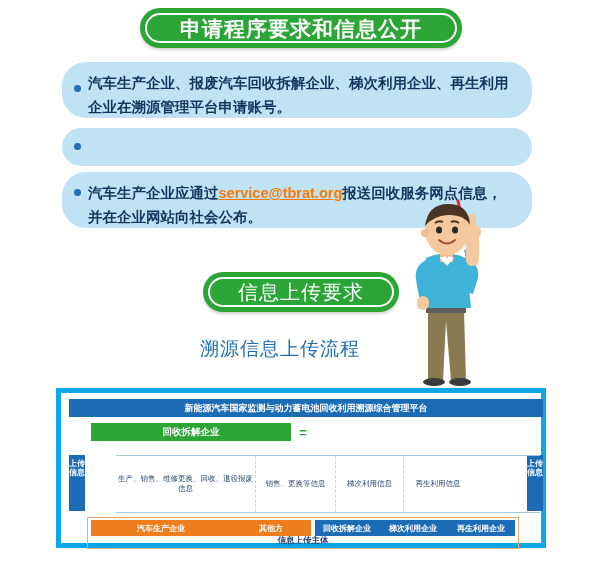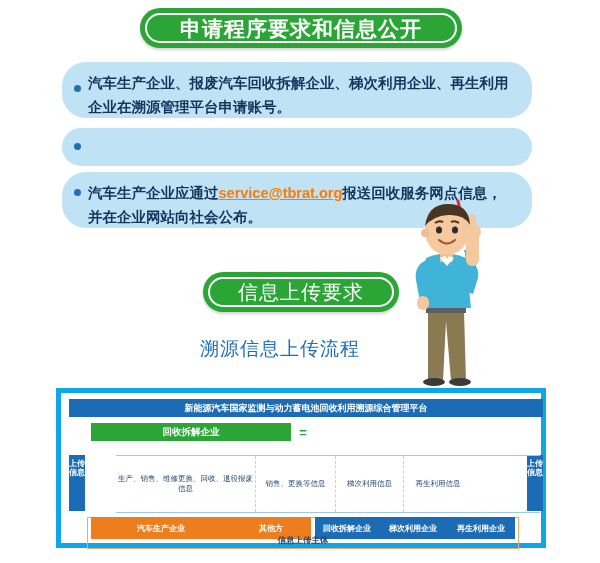--- a/index.html
+++ b/index.html
@@ -221,21 +221,21 @@
   .entity-row {
     position: absolute;
     left: 30px;
     top: 128px;
     width: 424px;
     height: 14px;
     display: flex;
     align-items: center;
   }
   .entity {
-    height: 22px;
+    height: 16px;
     font-size: 8px;
     color: #fff;
     display: flex; align-items: center; justify-content: center;
     font-weight: bold;
     box-sizing: border-box;
   }
   .e-orange { background: #ee7d1e; }
   .e-blue { background: #1b6cb5; }
   .e-gap { background: transparent; }
 

